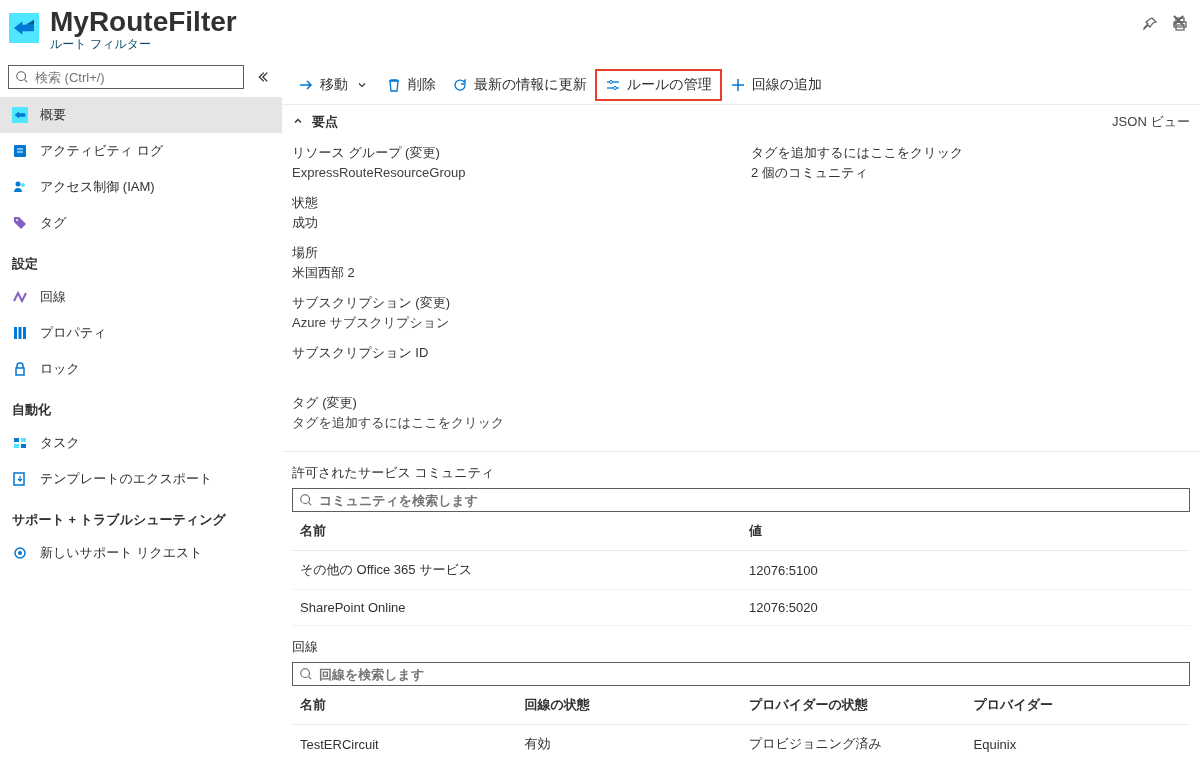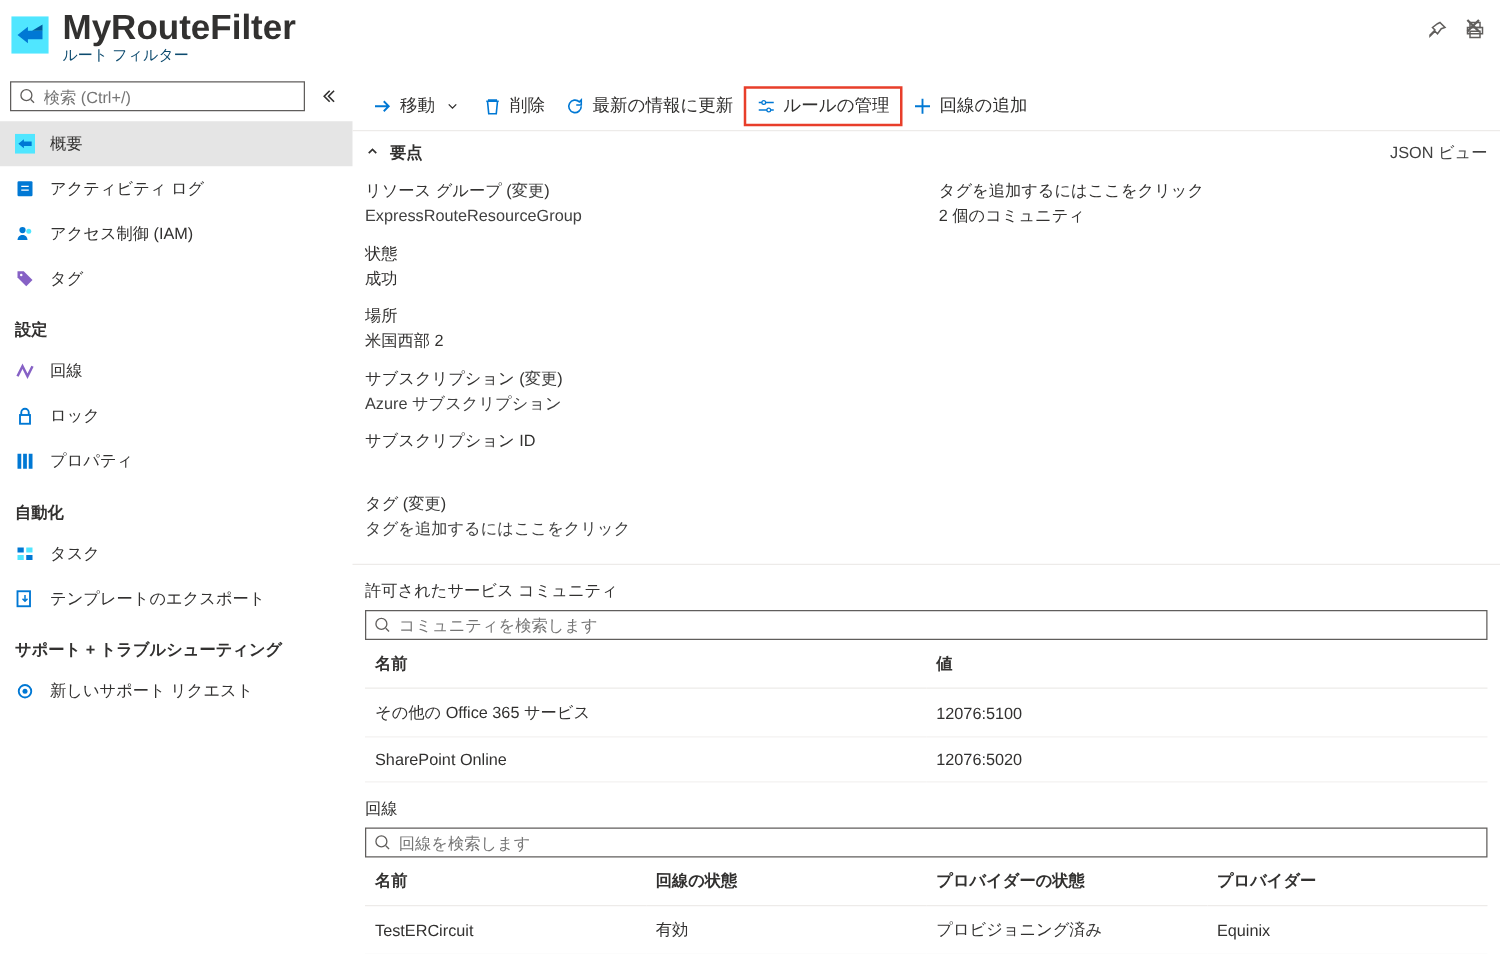--- a/index.html
+++ b/index.html
@@ -49,21 +49,21 @@
 .ess-col { flex:1; padding:0 10px; }
 .ess-row { margin-bottom:10px; font-size:13px;}
 .ess-label { color:#323130; line-height:20px;}
 .ess-val { line-height:20px; }
 
 
 .section { padding:12px 10px 0 10px; }
 .sec-title { font-size:13px; margin-bottom:6px;}
 .filter-box { display:flex; align-items:center; border:1px solid #605e5c; height:24px; padding:0 6px; margin-bottom:0;}
 .filter-box svg { width:14px; height:14px; color:#605e5c;}
-.filter-box input { border:none; outline:none; flex:1; font-size:13px; padding-left:6px; background:transparent;}
+.filter-box input { border:none; outline:none; flex:1; font-size:13px; padding-left:6px; background:transparent;font-weight:bold;}
 
 
 .tbl { width:100%; border-collapse:collapse; }
 .tbl th { text-align:left; font-weight:600; font-size:13px; padding:10px 8px; border-bottom:1px solid #edebe9;}
 .tbl td { text-align:left; font-size:13px; padding:10px 8px; border-bottom:1px solid #f3f2f1;}
 </style>
 </head>
 <body>
 
 <div class="header">
@@ -158,35 +158,35 @@
       <span class="nav-icon">
           <svg viewBox="0 0 16 16" width="16" height="16">
             <path d="M2 12 L6 4 L10 12 L14 4" fill="none" stroke="#8661c5" stroke-width="2"></path>
           </svg>
         </span>
       <span>回線</span>
     </div>
     <div class="nav-item">
       <span class="nav-icon">
           <svg viewBox="0 0 16 16" width="16" height="16">
-            <rect x="4" y="7" width="8" height="7" fill="none" stroke="#0078d4" stroke-width="1.5"></rect>
-            <path d="M5 7V5a3 3 0 016 0v2" fill="none" stroke="#0078d4" stroke-width="1.5"></path>
-          </svg>
-        </span>
-      <span>ロック</span>
-    </div>
-    <div class="nav-item">
-      <span class="nav-icon">
-          <svg viewBox="0 0 16 16" width="16" height="16">
             <rect x="2" y="2" width="3" height="12" fill="#0078d4"></rect>
             <rect x="6.5" y="2" width="3" height="12" fill="#0078d4"></rect>
             <rect x="11" y="2" width="3" height="12" fill="#0078d4"></rect>
           </svg>
         </span>
       <span>プロパティ</span>
+    </div>
+    <div class="nav-item">
+      <span class="nav-icon">
+          <svg viewBox="0 0 16 16" width="16" height="16">
+            <rect x="4" y="7" width="8" height="7" fill="none" stroke="#0078d4" stroke-width="1.5"></rect>
+            <path d="M5 7V5a3 3 0 016 0v2" fill="none" stroke="#0078d4" stroke-width="1.5"></path>
+          </svg>
+        </span>
+      <span>ロック</span>
     </div>
 
     <div class="nav-section">自動化</div>
     <div class="nav-item">
       <span class="nav-icon">
           <svg viewBox="0 0 16 16" width="16" height="16">
             <rect x="2" y="3" width="5" height="4" fill="#0078d4"></rect>
             <rect x="9" y="3" width="5" height="4" fill="#50e6ff"></rect>
             <rect x="2" y="9" width="5" height="4" fill="#50e6ff"></rect>
             <rect x="9" y="9" width="5" height="4" fill="#0078d4"></rect>

